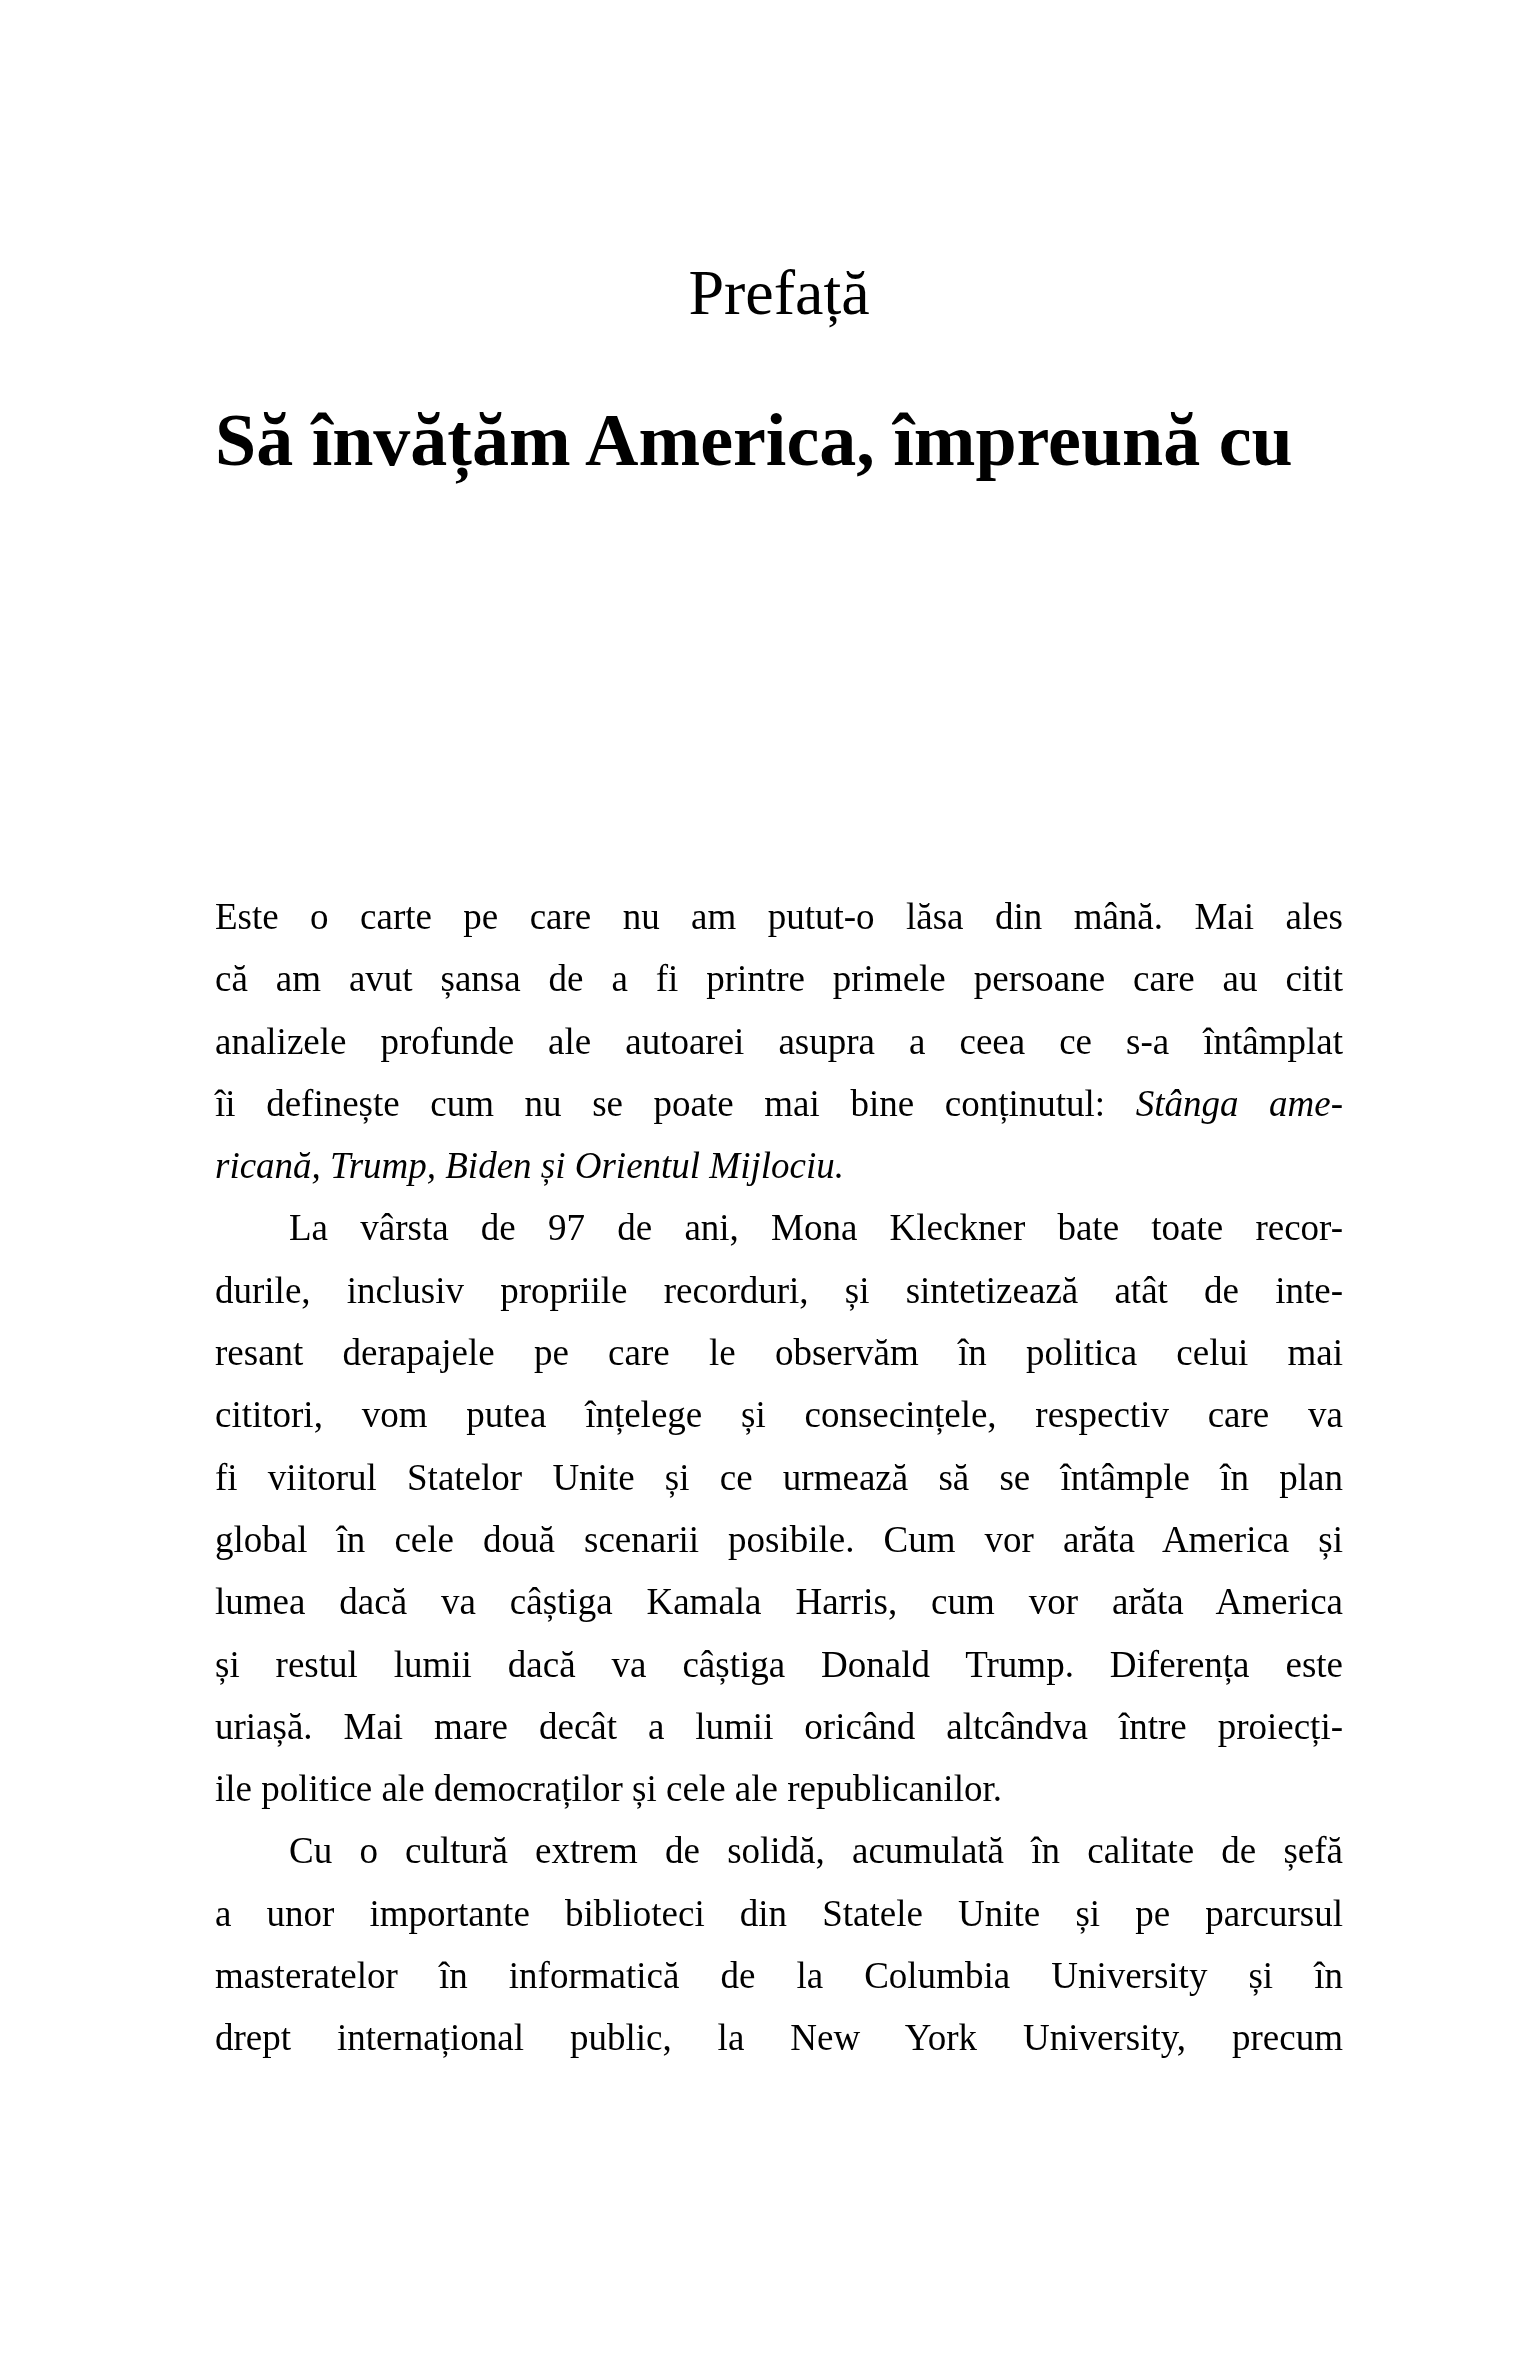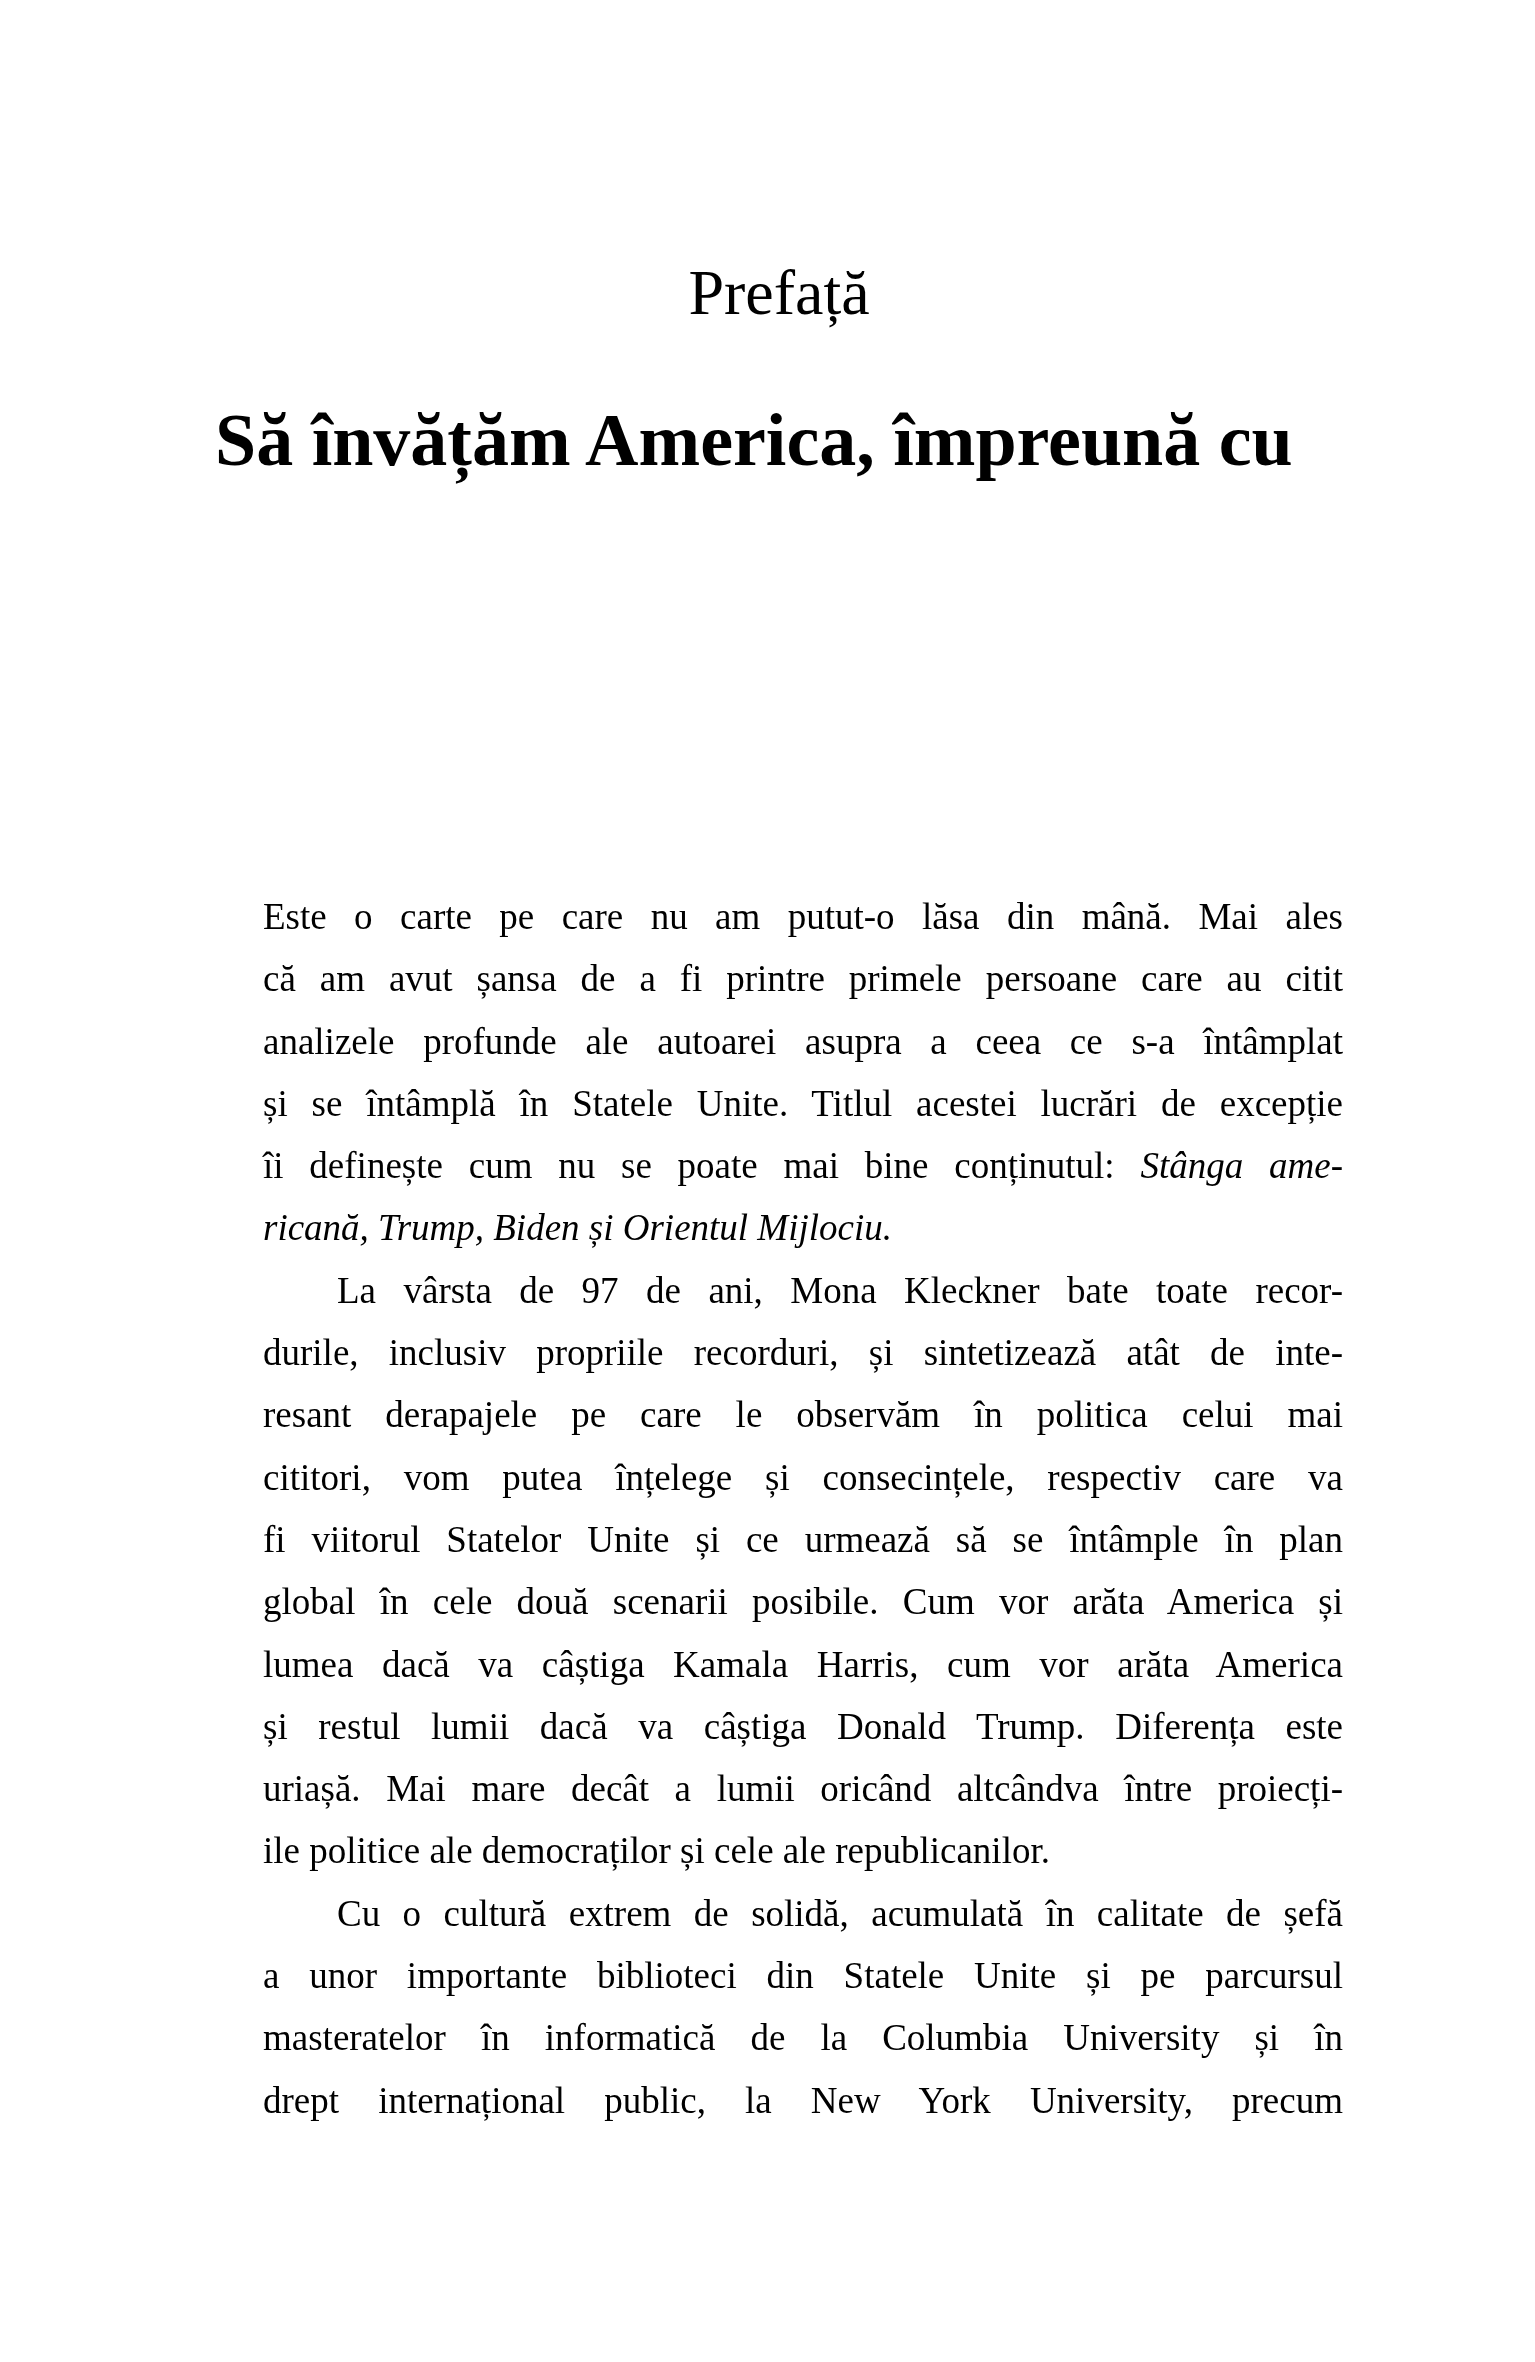--- a/index.html
+++ b/index.html
@@ -43,21 +43,20 @@
     top: 886px;
     left: 215px;
     width: 1128px;
     font-size: 37px;
     line-height: 62.3px;
   }
   .line {
     text-align: justify;
     text-align-last: justify;
     white-space: normal;
-    margin-left: 48px;
   }
   .line.last {
     text-align-last: left;
   }
   .line.indent {
     text-indent: 74px;
   }
   .seg.italic {
     font-style: italic;
   }
@@ -71,21 +70,20 @@
 
   <div class="heading">
     <div>Să învățăm America, împreună cu</div>
   </div>
 
   <div class="body-text">
       <div>
         <div class="line"><span class="seg">Este o carte pe care nu am putut-o lăsa din mână. Mai ales</span></div>
         <div class="line"><span class="seg">că am avut șansa de a fi printre primele persoane care au citit</span></div>
         <div class="line"><span class="seg">analizele profunde ale autoarei asupra a ceea ce s-a întâmplat</span></div>
-        <div class="line"><span class="seg">și se întâmplă în Statele Unite. Titlul acestei lucrări de excepție</span></div>
         <div class="line"><span class="seg">îi definește cum nu se poate mai bine conținutul: </span><span class="seg italic">Stânga ame-</span></div>
         <div class="line last"><span class="seg italic">ricană, Trump, Biden și Orientul Mijlociu.</span></div>
       </div>
       <div>
         <div class="line indent"><span class="seg">La vârsta de 97 de ani, Mona Kleckner bate toate recor-</span></div>
         <div class="line"><span class="seg">durile, inclusiv propriile recorduri, și sintetizează atât de inte-</span></div>
         <div class="line"><span class="seg">resant derapajele pe care le observăm în politica celui mai</span></div>
         <div class="line"><span class="seg">cititori, vom putea înțelege și consecințele, respectiv care va</span></div>
         <div class="line"><span class="seg">fi viitorul Statelor Unite și ce urmează să se întâmple în plan</span></div>
         <div class="line"><span class="seg">global în cele două scenarii posibile. Cum vor arăta America și</span></div>

